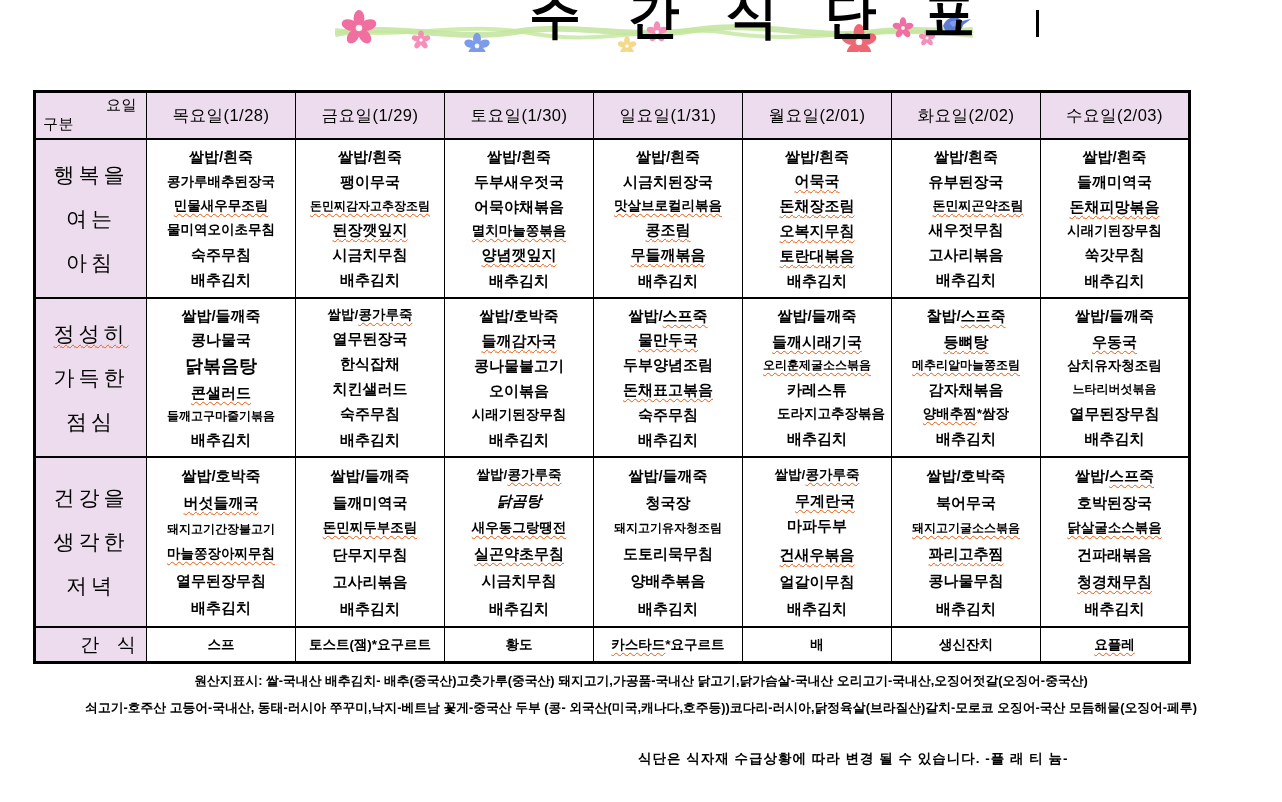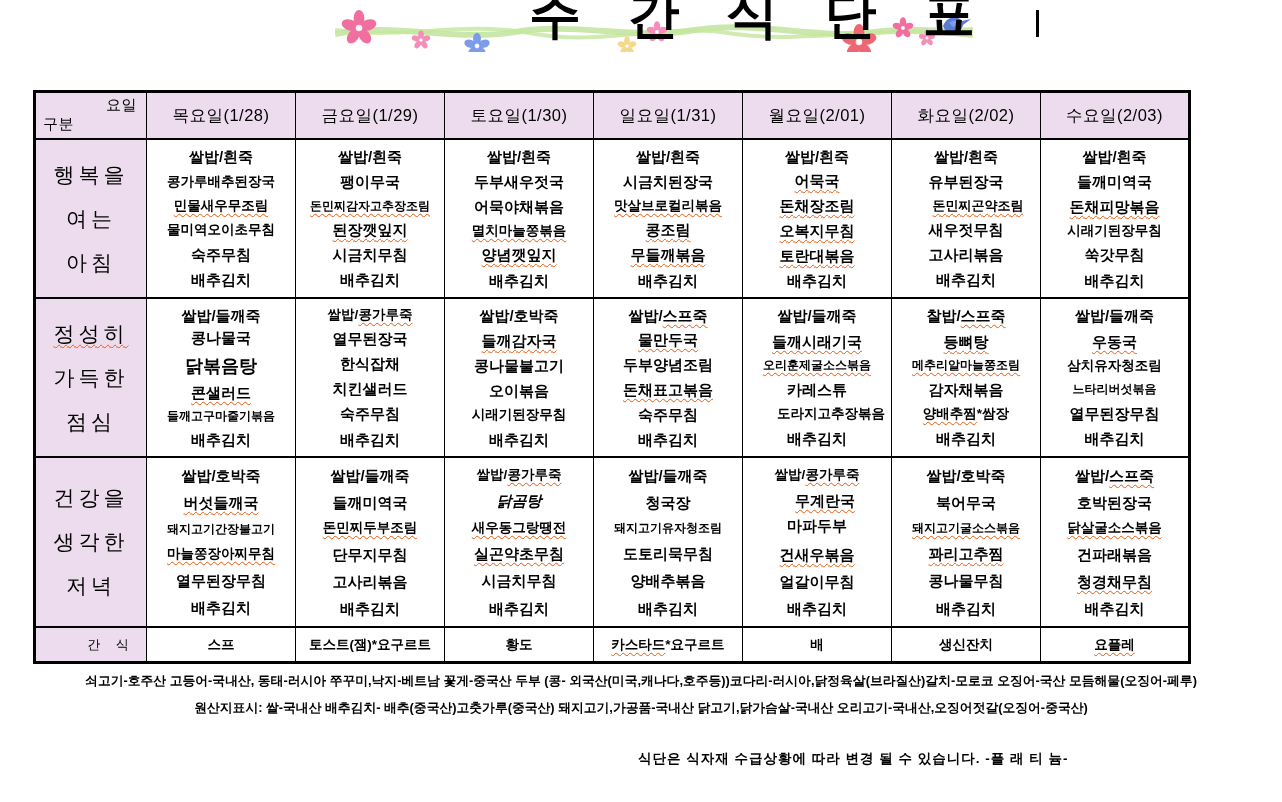--- a/index.html
+++ b/index.html
@@ -22,21 +22,21 @@
     border-right:2px solid #000;}
   td.corner .c-top{position:absolute;top:3px;right:9px;font-size:15px;}
   td.corner .c-bot{position:absolute;bottom:4px;left:7px;font-size:15px;}
   td.mlabel{background:var(--hdr);border-right:2px solid #000;font-size:21px;font-weight:400;letter-spacing:4px;}
   td.mlabel .lline{display:block;line-height:44px;}
   tr.meal td{border-top:2px solid #000;}
   .r-b td{height:157px;} .r-l td{height:157px;} .r-d td{height:168px;}
   .cellbox{height:100%;display:flex;flex-direction:column;justify-content:space-around;align-items:center;padding:4px 1px;box-sizing:border-box;}
   .mitem{font-weight:700;line-height:1.05;white-space:nowrap;}
   tr.snack td{height:33px;border-top:2px solid #000;font-weight:700;font-size:13.5px;}
-  tr.snack td.mlabel{font-size:13px;font-weight:400;letter-spacing:6px;padding-left:40px;}
+  tr.snack td.mlabel{font-size:19px;font-weight:400;letter-spacing:6px;padding-left:40px;}
   .sq{text-decoration-line:underline;text-decoration-style:wavy;text-decoration-color:var(--sq);
       text-decoration-thickness:1px;text-underline-offset:3px;}
 
   
   .origin{position:absolute;top:668px;left:0;width:1282px;text-align:center;font-size:12.8px;font-weight:700;line-height:2.1;}
   .origin div{white-space:nowrap;}
   .note{position:absolute;top:750px;left:638px;font-size:13.5px;font-weight:700;letter-spacing:1px;white-space:nowrap;}
 </style>
 </head>
 <body>
@@ -197,21 +197,21 @@
         </tr>
         <tr class="meal r-l">
           <td class="mlabel">
             <span class="lline"><span class="sq">정성히</span></span>
             <span class="lline">가득한</span>
             <span class="lline">점심</span>
           </td>
           <td>
             <div class="cellbox">
               <div class="mitem" style="font-size: 15px;">쌀밥/들깨죽</div>
-              <div class="mitem" style="font-size: 15px; font-family: Liberation Mono, monospace;">콩나물국</div>
+              <div class="mitem" style="font-size: 15px;">콩나물국</div>
               <div class="mitem" style="font-size: 18px;">닭볶음탕</div>
               <div class="mitem" style="font-size: 15px;"><span class="sq">콘샐러드</span></div>
               <div class="mitem" style="font-size: 12px;">들깨고구마줄기볶음</div>
               <div class="mitem" style="font-size: 15px;">배추김치</div>
             </div>
           </td>
           <td>
             <div class="cellbox">
               <div class="mitem" style="font-size: 13.5px;">쌀밥/<span class="sq">콩가루죽</span></div>
               <div class="mitem" style="font-size: 15px;">열무된장국</div>
@@ -370,19 +370,19 @@
             <div class="mitem-snack">생신잔치</div>
           </td>
           <td>
             <div class="mitem-snack"><span class="sq">요플레</span></div>
           </td>
         </tr>
       </tbody>
   </table>
 
   <div class="origin">
+    <div>원산지표시:  쌀-국내산   배추김치- 배추(중국산)고춧가루(중국산) 돼지고기,가공품-국내산 닭고기,닭가슴살-국내산 오리고기-국내산,오징어젓갈(오징어-중국산)</div>
     <div>쇠고기-호주산 고등어-국내산,  동태-러시아   쭈꾸미,낙지-베트남   꽃게-중국산   두부 (콩- 외국산(미국,캐나다,호주등))코다리-러시아,닭정육살(브라질산)갈치-모로코 오징어-국산 모듬해물(오징어-페루)</div>
-    <div>원산지표시:  쌀-국내산   배추김치- 배추(중국산)고춧가루(중국산) 돼지고기,가공품-국내산 닭고기,닭가슴살-국내산 오리고기-국내산,오징어젓갈(오징어-중국산)</div>
   </div>
 
   <div class="note">식단은 식자재 수급상황에 따라 변경 될 수 있습니다.   -플 래 티 늄-</div>
 
 </div>
 
 </body></html>

